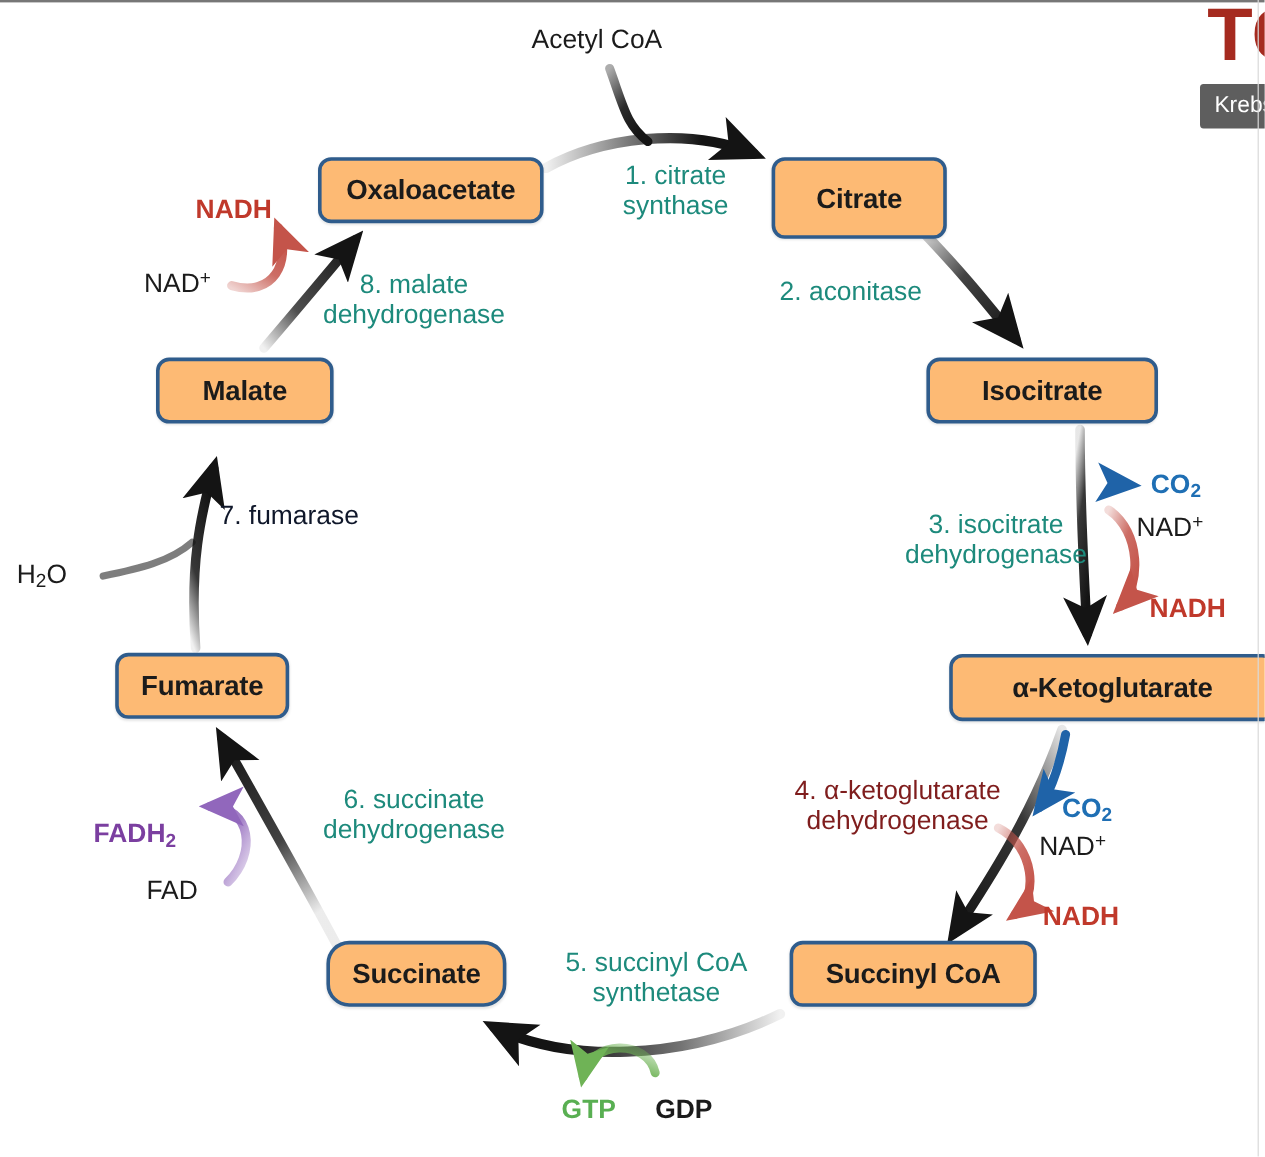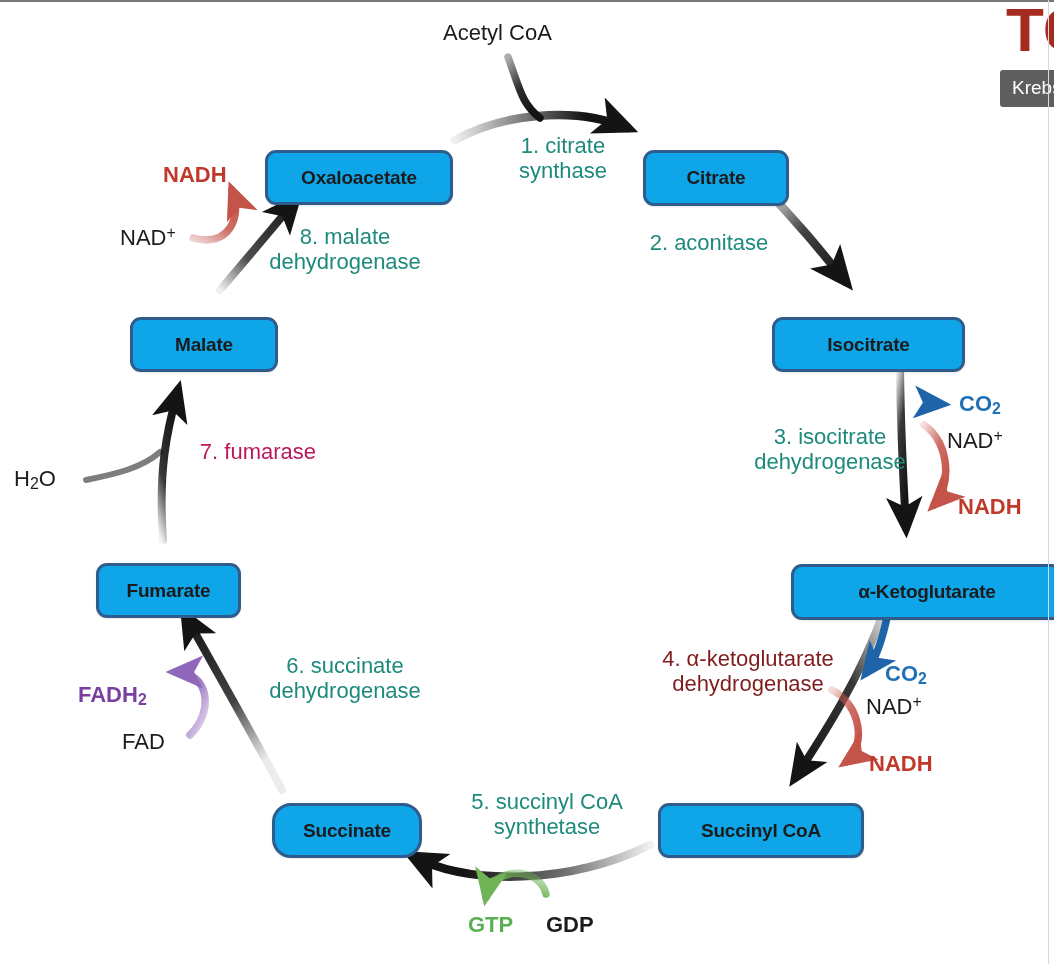--- a/index.html
+++ b/index.html
@@ -20,33 +20,32 @@
   }
   #svg-layer {
     position: absolute;
     left: 0; top: 0;
     width: 1054px;
     height: 964px;
   }
   .node-box {
     position: absolute;
     box-sizing: border-box;
-    background: #0ea5e9;
+    background: #fdba74;
     border: 3px solid #2F5C8C;
     border-radius: 11px;
     display: flex;
     align-items: center;
     justify-content: center;
     color: #1b1b1b;
     font-weight: bold;
-    font-size: 19px;
+    font-size: 23px;
     letter-spacing: -0.2px;
     white-space: nowrap;
     box-shadow: 0 1px 2px rgba(0,0,0,0.10);
-    margin-top: 19px;
   }
   .enz-label {
     position: absolute;
     color: #1D8A7C;
     font-size: 22px;
     line-height: 1.13;
     text-align: center;
     white-space: pre-line;
   }
   .cofactor {
@@ -224,42 +223,42 @@
     <path d="M86,480 C116,474 142,468 160,452" fill="none" stroke="#141414" stroke-opacity="0.55" stroke-width="6" stroke-linecap="round"></path>
 
     <path d="M220,290 C250,255 275,225 296,200" fill="none" stroke="url(#g-mal-oxa)" stroke-width="8" stroke-linecap="round" marker-end="url(#ah-black)"></path>
 
     <path d="M193,238 C228,248 243,218 232,190" fill="none" stroke="url(#g-nadh8)" stroke-width="7.5" stroke-linecap="round" marker-end="url(#ah-red)"></path>
   </svg>
 
 
   <div id="metabolite-container">
       <div class="node-box" style="left: 265px; top: 131px; width: 188px; height: 55px;">Oxaloacetate</div>
-      <div class="node-box" style="left: 643px; top: 131px; width: 146px; height: 56px;">Citrate</div>
+      <div class="node-box" style="left: 643px; top: 131px; width: 146px; height: 68px;">Citrate</div>
       <div class="node-box" style="left: 772px; top: 298px; width: 193px; height: 55px;">Isocitrate</div>
       <div class="node-box" style="left: 791px; top: 545px; width: 272px; height: 56px;">α-Ketoglutarate</div>
       <div class="node-box" style="left: 658px; top: 784px; width: 206px; height: 55px;">Succinyl CoA</div>
       <div class="node-box" style="left: 272px; top: 784px; width: 150px; height: 55px; border-radius: 19px;">Succinate</div>
       <div class="node-box" style="left: 96px; top: 544px; width: 145px; height: 55px;">Fumarate</div>
       <div class="node-box" style="left: 130px; top: 298px; width: 148px; height: 55px;">Malate</div>
     </div>
 
   <div id="enzyme-container">
       <div class="enz-label" style="left: 498px; top: 134px; width: 130px; color: rgb(29, 138, 124);">1. citrate
 synthase</div>
       <div class="enz-label" style="left: 614px; top: 231px; width: 190px; color: rgb(29, 138, 124);">2. aconitase</div>
       <div class="enz-label" style="left: 730px; top: 425px; width: 200px; color: rgb(29, 138, 124);">3. isocitrate
 dehydrogenase</div>
       <div class="enz-label" style="left: 638px; top: 647px; width: 220px; color: #7f1d1d;">4. α-ketoglutarate
 dehydrogenase</div>
       <div class="enz-label" style="left: 452px; top: 790px; width: 190px; color: rgb(29, 138, 124);">5. succinyl CoA
 synthetase</div>
       <div class="enz-label" style="left: 245px; top: 654px; width: 200px; color: rgb(29, 138, 124);">6. succinate
 dehydrogenase</div>
-      <div class="enz-label" style="left: 166px; top: 440px; width: 150px; color: #be185d; text-align: right;">7. fumarase</div>
+      <div class="enz-label" style="left: 166px; top: 418px; width: 150px; color: #0f172a;">7. fumarase</div>
       <div class="enz-label" style="left: 255px; top: 225px; width: 180px; color: rgb(29, 138, 124);">8. malate
 dehydrogenase</div>
     </div>
 
   <div id="cofactor-container">
       <div class="cofactor" style="left: 443px; top: 22px; color: rgb(27, 27, 27);">Acetyl CoA</div>
       <div class="cofactor bold" style="left: 163px; top: 164px; color: rgb(192, 57, 43);">NADH</div>
       <div class="cofactor" style="left: 120px; top: 225px; color: rgb(27, 27, 27);">NAD<span class="sup">+</span></div>
       <div class="cofactor bold" style="left: 959px; top: 393px; color: rgb(31, 111, 180);">CO<span class="sub">2</span></div>
       <div class="cofactor" style="left: 947px; top: 428px; color: rgb(27, 27, 27);">NAD<span class="sup">+</span></div>

